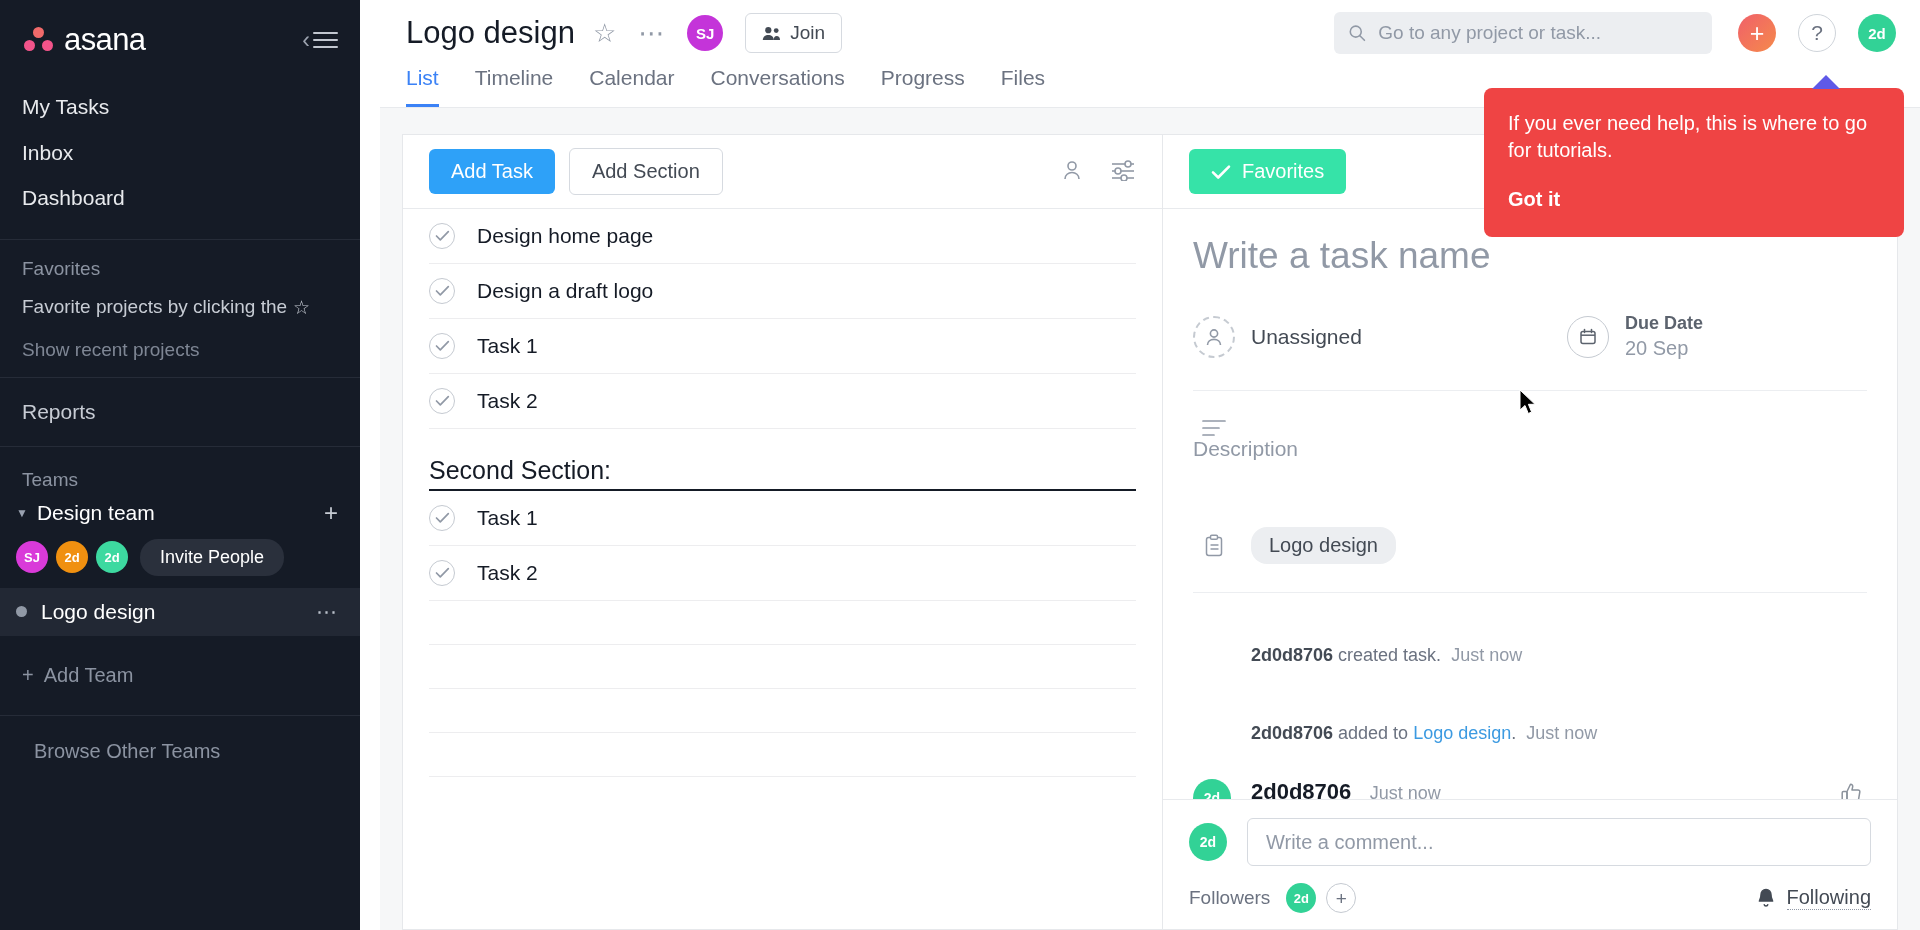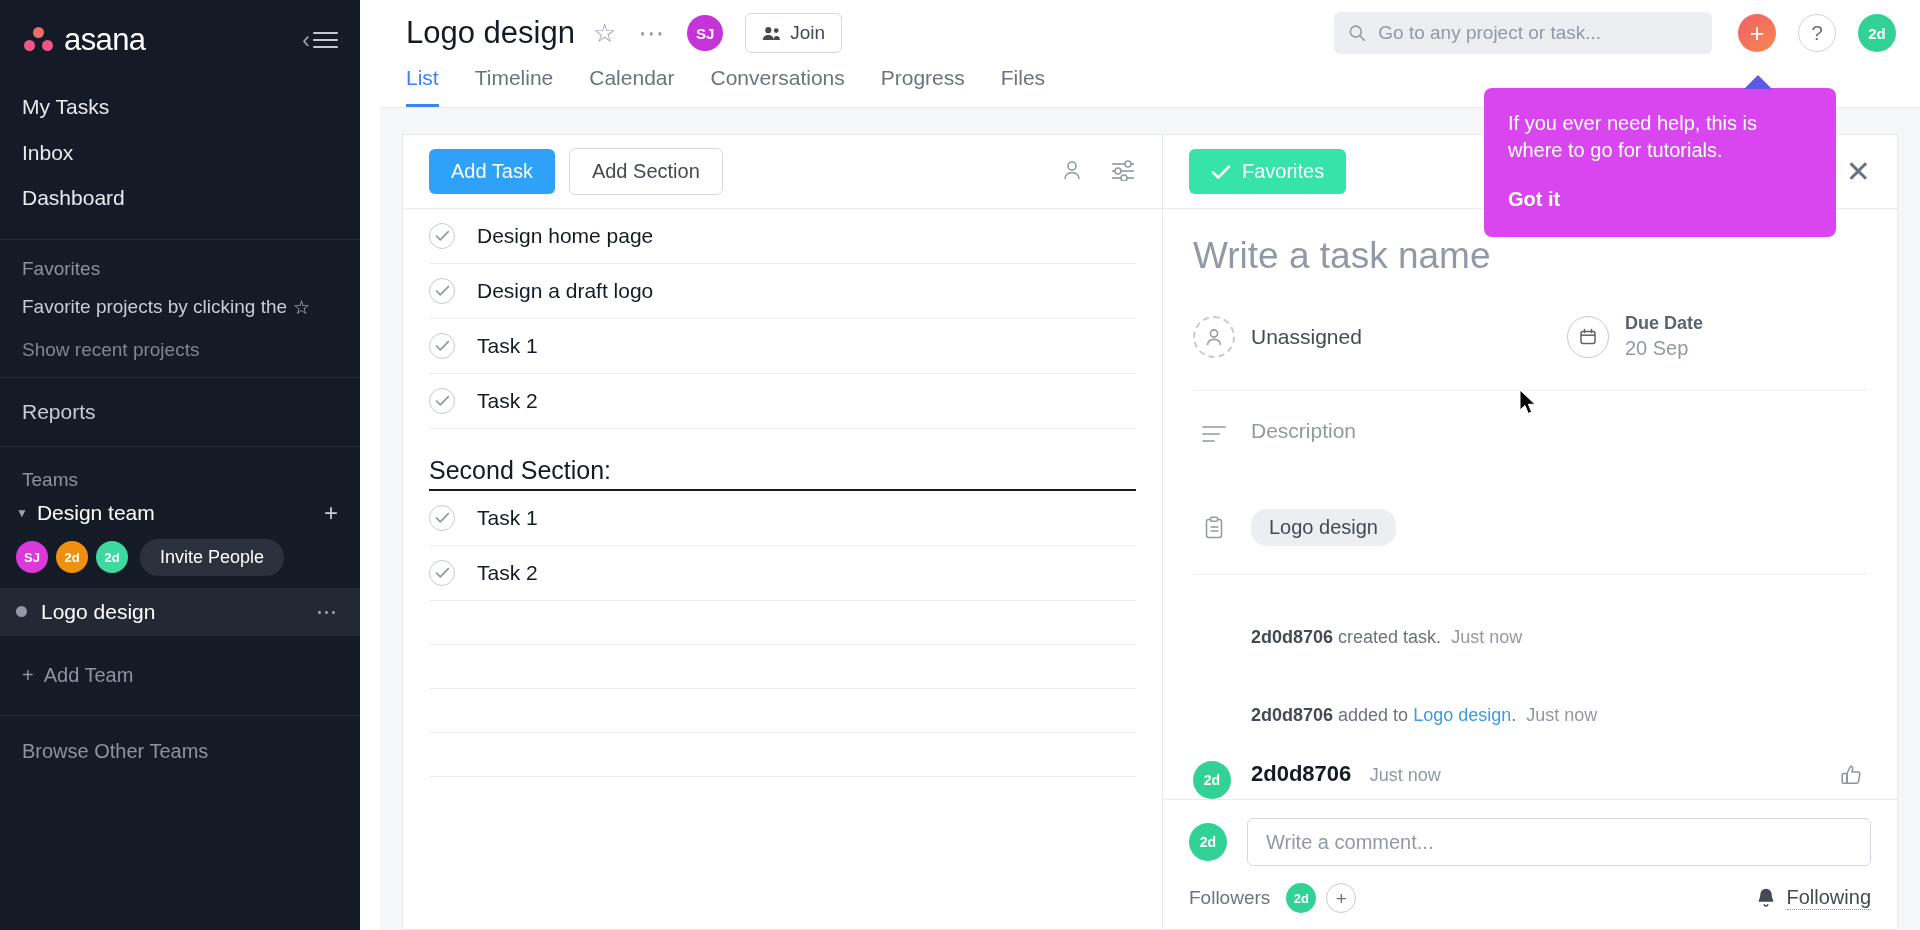--- a/index.html
+++ b/index.html
@@ -63,21 +63,21 @@
 
   .proj-row {
     display: flex; align-items: center; padding: 12px 22px 12px 16px;
     background: #222834; cursor: pointer;
   }
   .proj-dot { width: 11px; height: 11px; border-radius: 50%; background: #9199a6; margin-right: 14px; }
   .proj-name { font-size: 21px; color: #fff; }
   .proj-dots { margin-left: auto; color: #b9bfc9; font-size: 21px; letter-spacing: 1px; }
 
   .add-team { padding: 28px 22px; font-size: 20px; color: #8b93a1; cursor: pointer; display: flex; align-items: center; gap: 10px; }
-  .browse { padding: 24px 22px; font-size: 20px; color: #8b93a1; cursor: pointer; }
+  .browse { padding: 24px 34px; font-size: 20px; color: #8b93a1; cursor: pointer; }
 
   
   .main { flex: 1; display: flex; flex-direction: column; background: #fff; min-width: 0; }
   .topbar { height: 66px; display: flex; align-items: center; padding: 0 24px 0 26px; position: relative; }
   .proj-title { font-size: 31px; color: #151b26; font-weight: 400; }
   .icon-star { margin-left: 18px; font-size: 26px; color: #9199a6; cursor: pointer; }
   .icon-dots { margin-left: 22px; font-size: 26px; color: #9199a6; cursor: pointer; letter-spacing: 1px; }
   .hdr-av { margin-left: 22px; width: 36px; height: 36px; border-radius: 50%; background:#c434d9;
             display:flex;align-items:center;justify-content:center;color:#fff;font-size:15px;font-weight:700; }
   .join-btn {
@@ -194,21 +194,21 @@
   }
   .circle-solid {
     width: 42px; height: 42px; border-radius: 50%; border: 1.5px solid #c5cad1;
     display: flex; align-items: center; justify-content: center; margin-right: 16px; flex-shrink: 0;
   }
   .meta-label { font-size: 21px; color: #434a54; }
   .meta-strong { font-size: 18px; color: #5c636e; font-weight: 700; line-height: 1.35; }
   .meta-sub { font-size: 20px; color: #9199a6; line-height: 1.35; }
   .meta-gap { width: 205px; }
 
-  .desc-row { display: flex; align-items: flex-end; margin-top: 28px; cursor: pointer; }
+  .desc-row { display: flex; align-items: flex-start; margin-top: 28px; cursor: pointer; flex-direction: column; }
   .desc-icon { width: 42px; margin-right: 16px; display: flex; justify-content: center; color: #9199a6; }
   .desc-text { font-size: 21px; color: #9199a6; }
 
   .proj-tag-row { display: flex; align-items: center; margin-top: 66px; padding-bottom: 28px; border-bottom: 1px solid #eceef1; }
   .tag-icon { width: 42px; margin-right: 16px; display: flex; justify-content: center; color: #9199a6; }
   .tag-pill { background: #eceef1; color: #434a54; border-radius: 16px; padding: 7px 18px; font-size: 20px; cursor: pointer; }
 
   .activity { margin-top: 26px; padding-left: 58px; }
   .act-line { font-size: 18px; color: #6b7280; line-height: 1.65; margin-top: 48px; }
   .act-user { color: #434a54; font-weight: 700; }
@@ -237,22 +237,22 @@
   .f-add {
     width: 30px; height: 30px; border-radius: 50%; border: 1px solid #c5cad1;
     display: flex; align-items: center; justify-content: center; color: #6b7280;
     font-size: 19px; margin-left: 10px; cursor: pointer; line-height: 1;
   }
   .following { margin-left: auto; display: flex; align-items: center; gap: 10px; cursor: pointer; }
   .following-text { font-size: 20px; color: #434a54; border-bottom: 1px dotted #9199a6; }
 
   
   .tooltip {
-    position: absolute; left: 1484px; top: 88px; width: 352px;
-    background: #d946ef; border-radius: 8px; padding: 22px 24px 26px 24px;
+    position: absolute; left: 1484px; top: 88px; width: 420px;
+    background: #ef4444; border-radius: 8px; padding: 22px 24px 26px 24px;
     color: #fff; z-index: 50;
   }
   .tooltip::after {
     content: ""; position: absolute; top: -13px; right: 64px;
     border-left: 14px solid transparent; border-right: 14px solid transparent;
     border-bottom: 14px solid #5f59e8;
   }
   .tt-text { font-size: 20px; line-height: 1.35; }
   .tt-cta { font-size: 20px; font-weight: 700; margin-top: 24px; cursor: pointer; }
 

